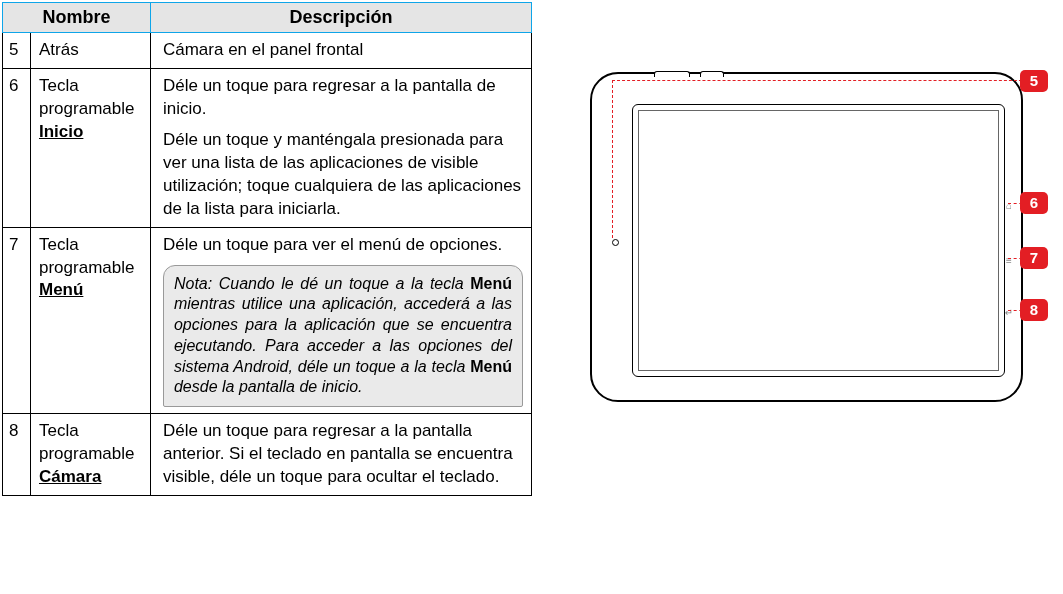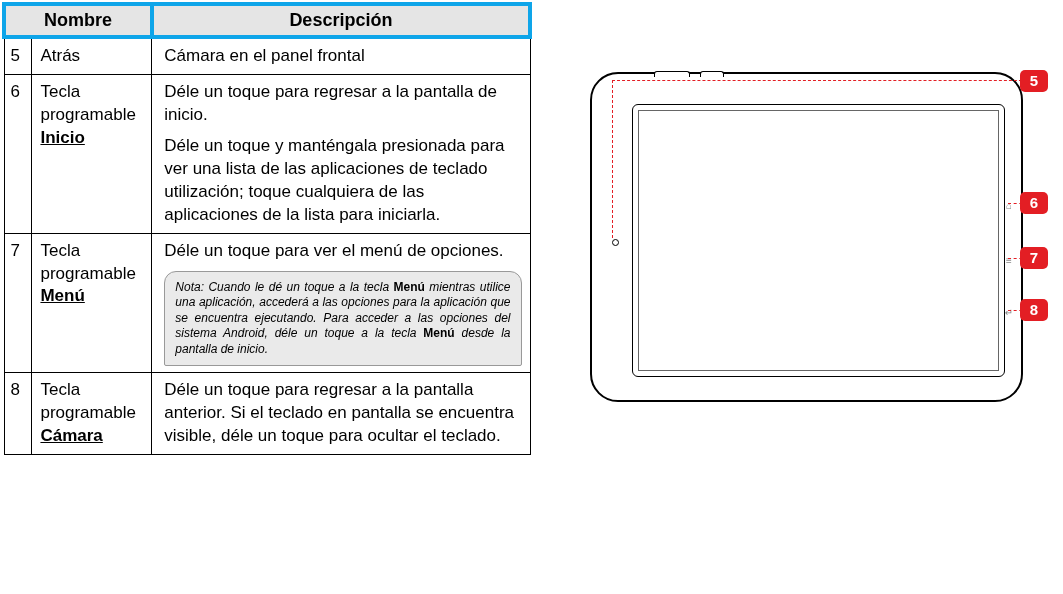--- a/index.html
+++ b/index.html
@@ -24,21 +24,21 @@
     }
     table {
       border-collapse: collapse;
       width: 100%;
     }
     th {
       background: #e5e5e5;
       font-weight: bold;
       font-size: 18px;
       padding: 4px 8px;
-      border: 4px solid #0ea5e9;
+      border: 1px solid #0ea5e9;
       text-align: center;
     }
     td {
       border: 1px solid #000;
       padding: 6px 8px;
       font-size: 17px;
       line-height: 1.35;
       vertical-align: top;
     }
     td.num {
@@ -53,21 +53,21 @@
       width: 382px;
       padding-left: 12px;
     }
     .note-box {
       background: #eaeaea;
       border: 1px solid #999;
       border-radius: 12px 12px 2px 2px;
       padding: 8px 10px;
       margin-top: 8px;
       font-style: italic;
-      font-size: 12px;
+      font-size: 16px;
       line-height: 1.3;
       text-align: justify;
     }
     .note-box .nb {
       font-weight: bold;
       font-style: normal;
     }
     .bold {
       font-weight: bold;
       text-decoration: underline;
@@ -201,21 +201,21 @@
         <tr>
           <td class="num">5</td>
           <td class="name"><span>Atrás</span><span class="bold"></span></td>
           <td class="desc"><span>Cámara en el panel frontal</span></td>
         </tr>
         <tr>
           <td class="num">6</td>
           <td class="name"><span>Tecla programable </span><span class="bold">Inicio</span></td>
           <td class="desc">
             <div>Déle un toque para regresar a la pantalla de inicio.</div>
-            <div class="p2">Déle un toque y manténgala presionada para ver una lista de las aplicaciones de teclado utilización; toque cualquiera de las aplicaciones de la lista para iniciarla.</div>
+            <div class="p2">Déle un toque y manténgala presionada para ver una lista de las aplicaciones de visible utilización; toque cualquiera de las aplicaciones de la lista para iniciarla.</div>
           </td>
         </tr>
         <tr>
           <td class="num">7</td>
           <td class="name"><span>Tecla programable </span><span class="bold">Menú</span></td>
           <td class="desc">
             <div>Déle un toque para ver el menú de opciones.</div>
             <div class="note-box">
               <span>Nota: Cuando le dé un toque a la tecla </span><span class="nb">Menú</span><span> mientras utilice una aplicación, accederá a las opciones para la aplicación que se encuentra ejecutando. Para acceder a las opciones del sistema Android, déle un toque a la tecla </span><span class="nb">Menú</span><span> desde la pantalla de inicio.</span>
             </div>

